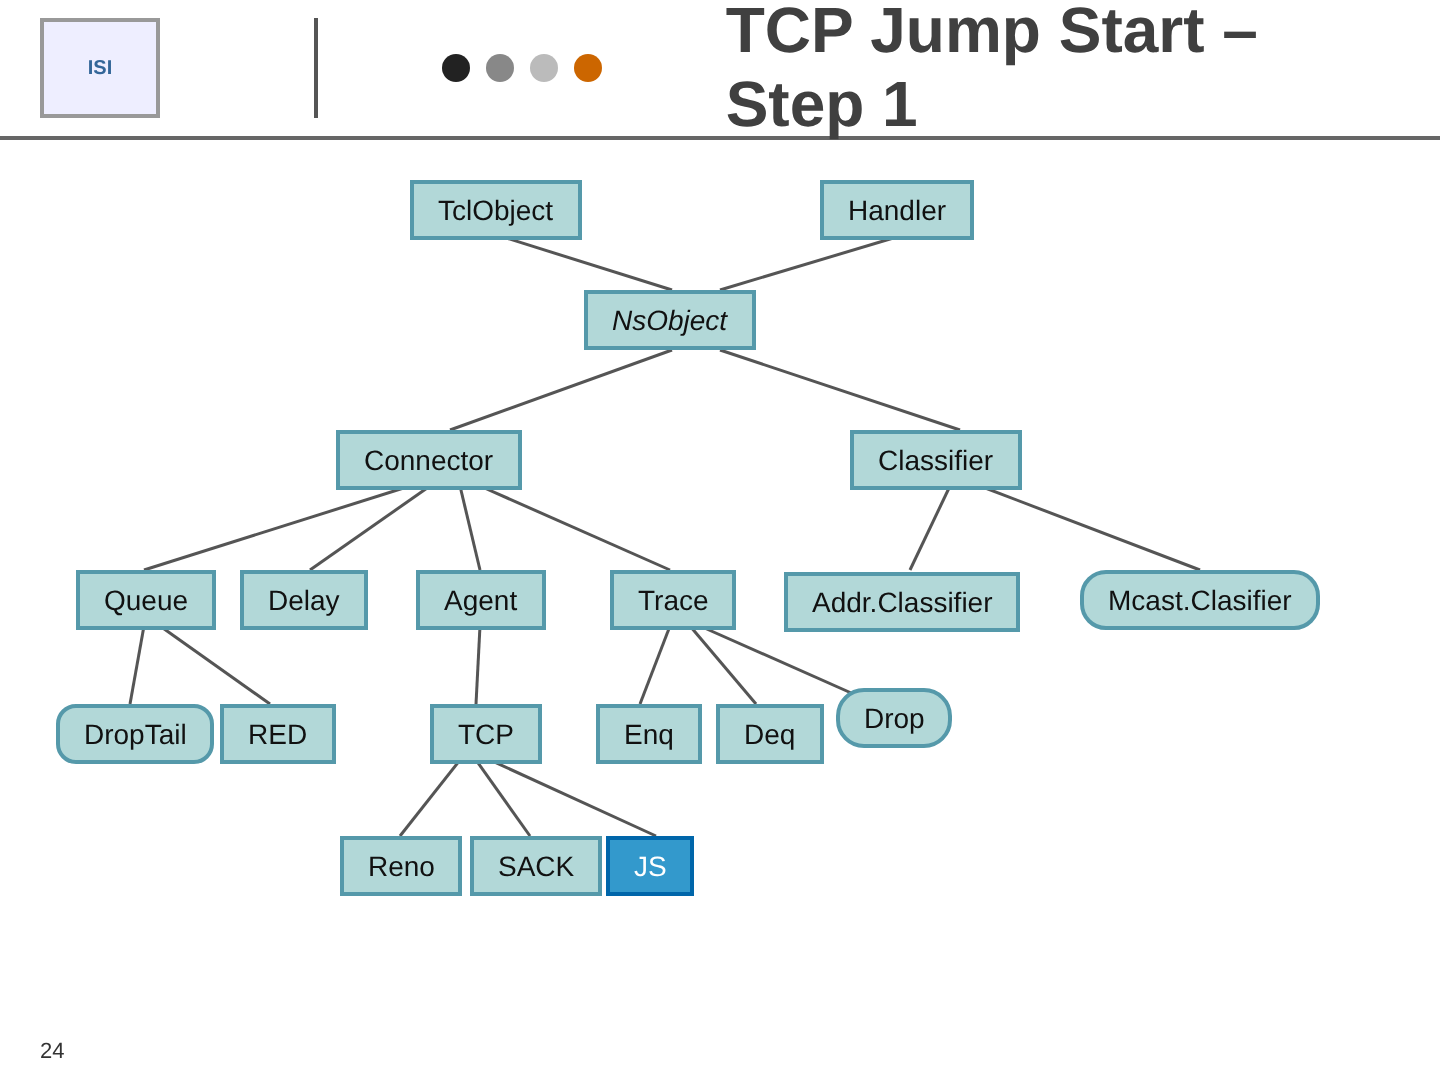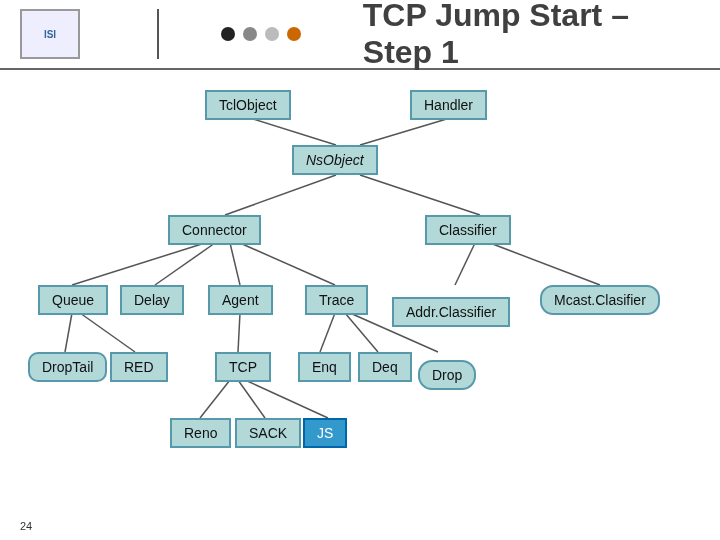--- a/index.html
+++ b/index.html
@@ -181,29 +181,29 @@
 
     <div class="node" style="left:272px; top:65px;font-style:italic;">NsObject</div>
 
     <div class="node" style="left:148px; top:135px;">Connector</div>
     <div class="node" style="left:405px; top:135px;">Classifier</div>
 
     <div class="node" style="left:18px; top:205px;">Queue</div>
     <div class="node" style="left:100px; top:205px;">Delay</div>
     <div class="node" style="left:188px; top:205px;">Agent</div>
     <div class="node" style="left:285px; top:205px;">Trace</div>
-    <div class="node" style="left:372px; top:217px;">Addr.Classifier</div>
+    <div class="node" style="left:372px; top:206px;">Addr.Classifier</div>
     <div class="node" style="left:520px; top:205px;border-radius:13px;">Mcast.Clasifier</div>
 
     <div class="node" style="left:8px; top:272px;border-radius:10px;">DropTail</div>
     <div class="node" style="left:90px; top:272px;">RED</div>
     <div class="node" style="left:195px; top:272px;">TCP</div>
     <div class="node" style="left:278px; top:272px;">Enq</div>
     <div class="node" style="left:338px; top:272px;">Deq</div>
-    <div class="node" style="left:398px; top:280px;border-radius:14px;">Drop</div>
+    <div class="node" style="left:398px; top:264px;border-radius:14px;">Drop</div>
 
     <div class="node" style="left:150px; top:338px;">Reno</div>
     <div class="node" style="left:215px; top:338px;">SACK</div>
     <div class="node node-highlight" style="left:283px; top:338px;">JS</div>
 
   </div>
 </div>
 
 <div class="page-num">24</div>
 

